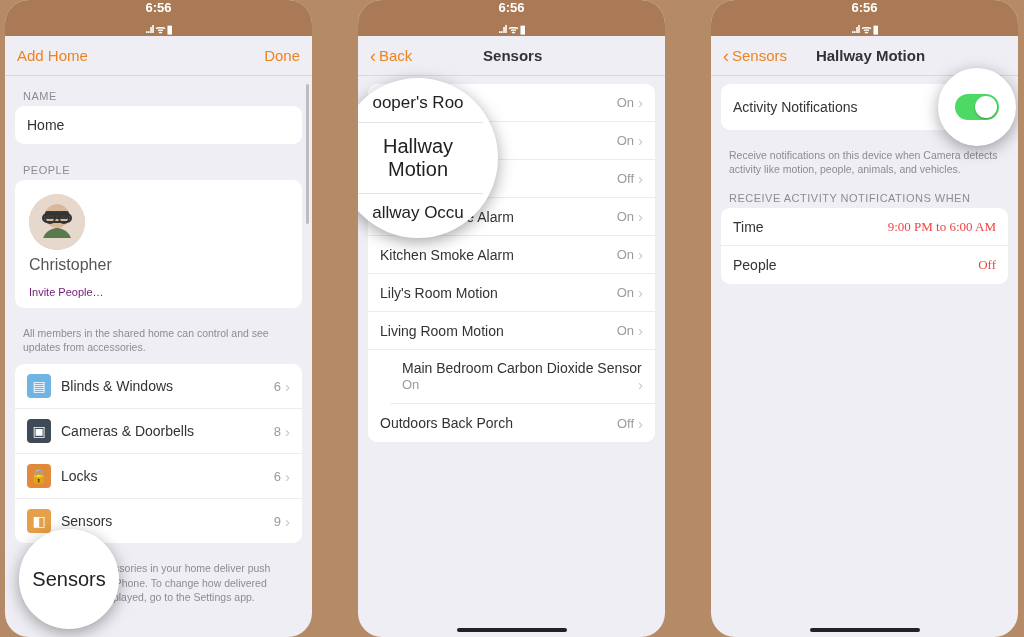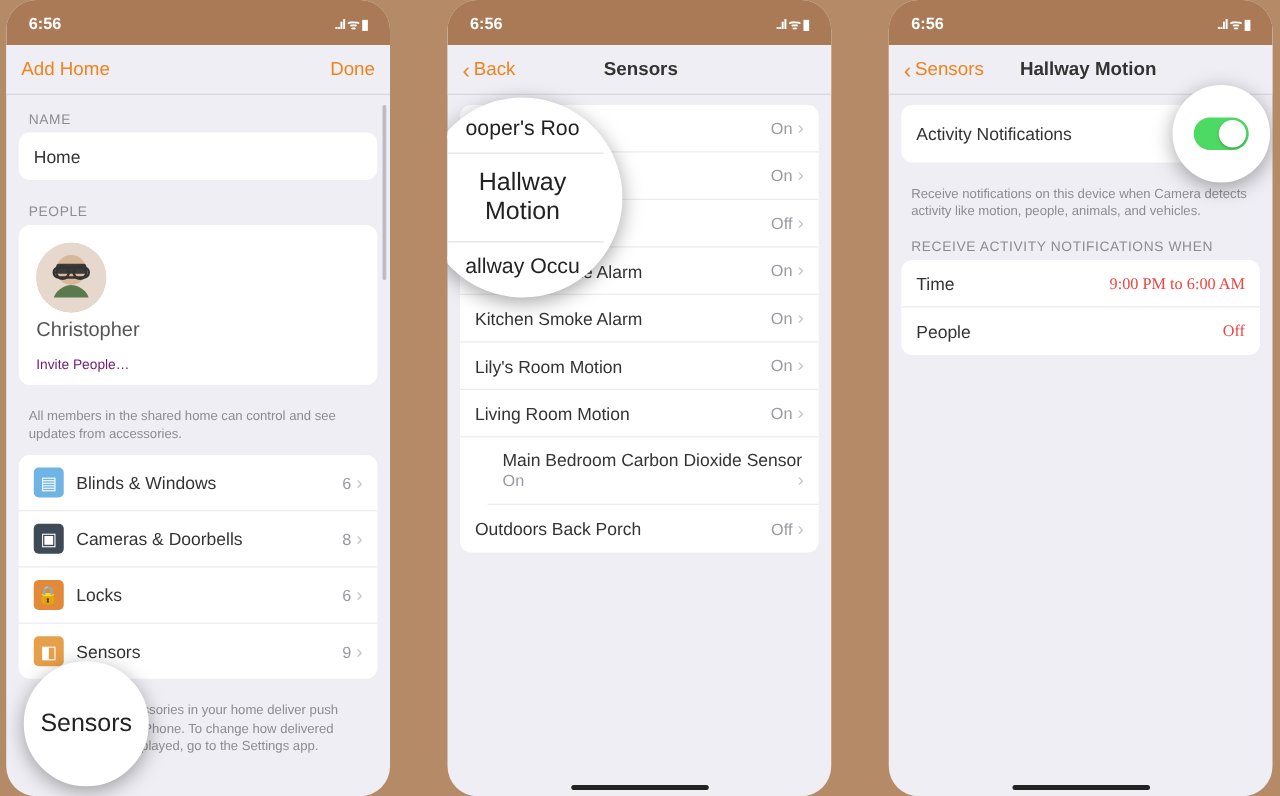--- a/index.html
+++ b/index.html
@@ -25,20 +25,21 @@
   .notch-bar {
     height: 36px;
     background: #a97a55;
     display: flex;
     justify-content: space-between;
     align-items: center;
     padding: 0 18px;
     color: #fff;
     font-size: 13px;
     font-weight: 600;
+    flex-direction: column;
   }
   .status-icons { display: flex; gap: 4px; align-items: center; font-size: 11px; letter-spacing: -1px; }
   .nav-bar {
     height: 40px;
     background: #efeef4;
     border-bottom: 1px solid #d9d8dd;
     display: flex;
     align-items: center;
     justify-content: space-between;
     padding: 16px 12px;

